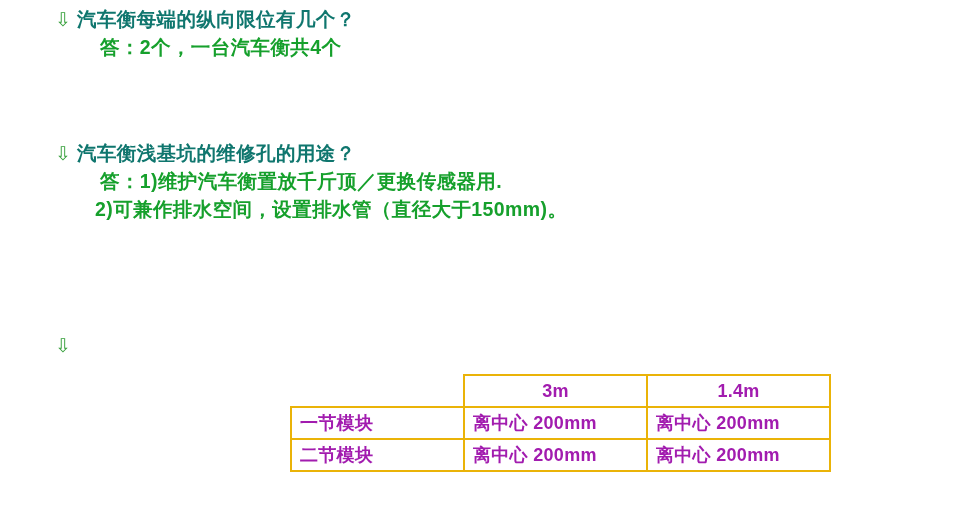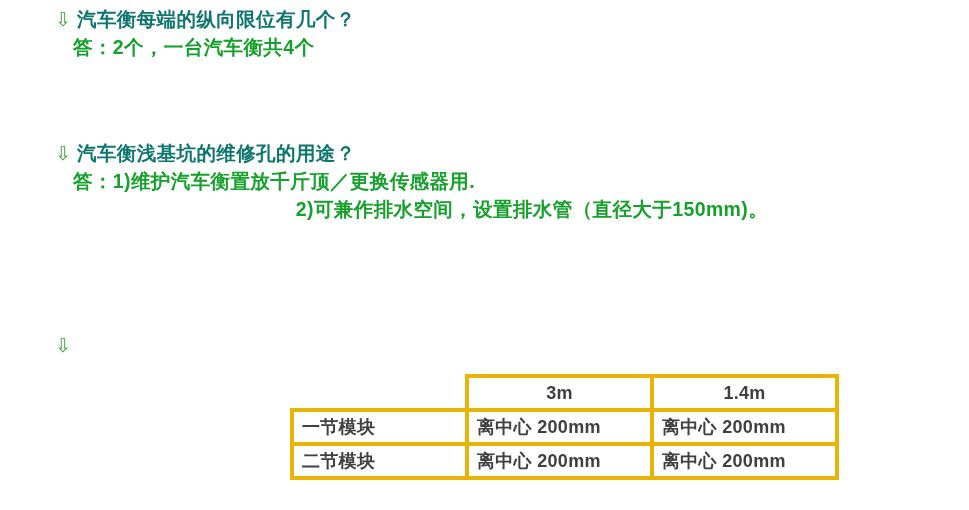--- a/index.html
+++ b/index.html
@@ -44,40 +44,40 @@
     font-weight: bold;
     letter-spacing: 0.4px;
   }
   .a-line {
     color: #16a02c;
     font-size: 19.5px;
     font-weight: bold;
     line-height: 28px;
     letter-spacing: 0.4px;
   }
-  .a-line.indent1 { padding-left: 73px; }
-  .a-line.indent2 { padding-left: 95px; text-align: center; }
+  .a-line.indent1 { padding-left: 100px; }
+  .a-line.indent2 { padding-left: 95px; }
 
   
   .table-wrap {
     position: absolute;
     left: 290px;
     top: 374px;
   }
   table.spec {
     border-collapse: collapse;
     table-layout: fixed;
   }
   table.spec td, table.spec th {
-    border: 4px solid #eab308;
+    border: 2px solid #eab308;
     height: 30px;
     padding: 0 8px;
     font-size: 18px;
     font-weight: bold;
-    color: #404040;
+    color: #a21caf;
     letter-spacing: 0.3px;
     white-space: nowrap;
   }
   table.spec th {
     text-align: center;
     font-weight: bold;
   }
   table.spec td.rowhead {
     width: 155px;
     text-align: left;

